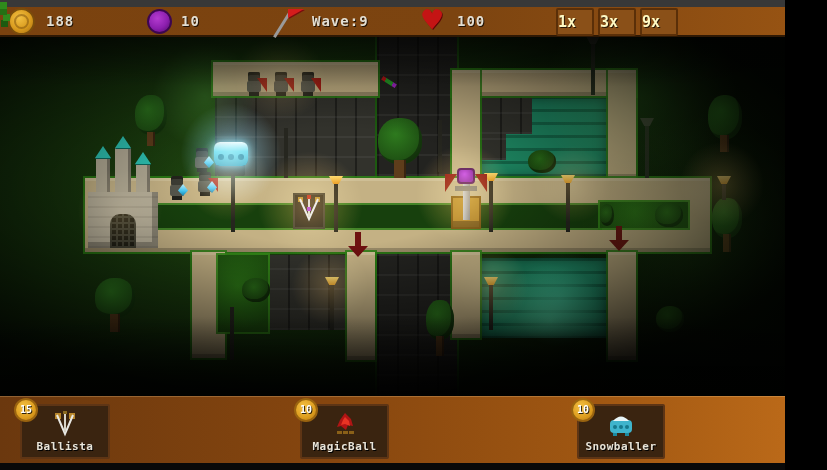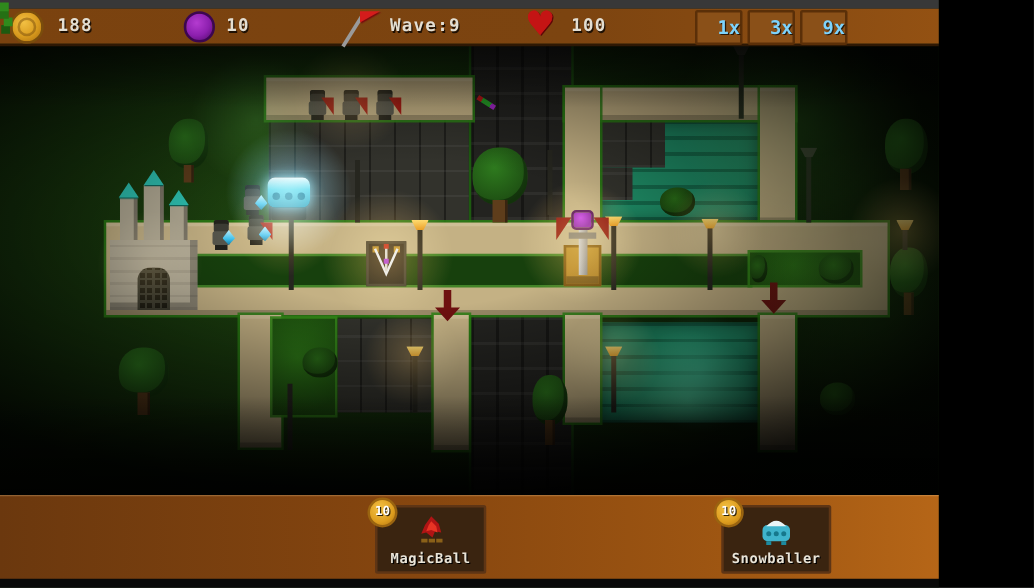--- a/index.html
+++ b/index.html
@@ -1,17 +1,17 @@
 <!DOCTYPE html>
 <html><head>
 <meta charset="utf-8">
 <style>
   html,body{margin:0;padding:0;background:#000;}
   .screen{position:relative;width:751px;height:470px;overflow:hidden;background:#0a1405;
-          font-family:"DejaVu Sans Mono", monospace;}
+          font-family:"DejaVu Sans Mono", monospace;padding-left:34px;}
   
   .chrome{position:absolute;left:0;top:0;width:827px;height:7px;background:#383838;}
   
   .hud{position:absolute;left:0;top:7px;width:827px;height:30px;
        background:linear-gradient(90deg,#7a420f 0%,#7c4410 55%,#8a4c12 78%,#9a5513 100%);
        border-bottom:2px solid #2e1804;box-sizing:border-box;z-index:40;}
   .hud-num{position:absolute;top:6px;font-size:14px;font-weight:bold;color:#e3ded2;
            text-shadow:1px 1px 0 rgba(0,0,0,.75);letter-spacing:1px;white-space:nowrap;}
   .coin{position:absolute;left:8px;top:1px;width:27px;height:27px;border-radius:50%;
         background:radial-gradient(circle at 40% 35%,#f2c043,#d99b1e 55%,#b37712 90%);
@@ -23,21 +23,21 @@
   .flag{position:absolute;left:286px;top:2px;width:24px;height:28px;}
   .flag .pole{position:absolute;left:3px;top:2px;width:3px;height:30px;background:#9a9a9a;
               transform:rotate(32deg);transform-origin:top left;}
   .flag .cloth{position:absolute;left:2px;top:0;width:0;height:0;
                border-top:9px solid #d41c1c;border-right:16px solid transparent;
                filter:drop-shadow(1px 1px 0 #7a0d0d);}
   .heart{position:absolute;left:420px;top:-3px;font-size:27px;color:#c41414;
          text-shadow:0 0 0 #c41414,1px 1px 0 #5e0707;font-family:"DejaVu Sans", sans-serif;}
   .speed-btn{position:absolute;top:1px;width:38px;height:28px;background:#8a5018;
              border:2px solid #5a2f08;box-sizing:border-box;border-radius:2px;
-             color:#7dd3fc;font-size:15px;font-weight:bold;text-align:right;line-height:24px;
+             color:#fef9c3;font-size:15px;font-weight:bold;text-align:left;line-height:24px;
              text-shadow:1px 1px 0 rgba(0,0,0,.7);cursor:pointer;}
   .vine{position:absolute;background:#2f8a1c;box-shadow:0 6px 0 #247014,3px 12px 0 #2f8a1c,1px 18px 0 #1d5a10;}
   
   .map{position:absolute;left:0;top:36px;width:827px;height:360px;overflow:hidden;
        background:radial-gradient(circle at 28% 38%,#1f4510 0%,#14300b 35%,#0b1c06 65%,#060f03 100%);}
   .path{position:absolute;background:#c4b184;
         box-shadow:0 0 0 2px rgba(44,128,20,.85), inset 0 3px 0 rgba(255,250,230,.18), inset 0 -4px 0 rgba(0,0,0,.22);}
   .grass-island{position:absolute;background:radial-gradient(circle at 40% 40%,#2c7516,#1c4d0e 80%);
         box-shadow:0 0 0 2px rgba(52,140,24,.9);}
   .median{position:absolute;background:#17400d;box-shadow:0 0 0 2px rgba(45,125,24,.85);}
@@ -334,20 +334,33 @@
     <div class="hud-num" style="left:457px;">100</div>
     <div class="speed-btn" style="left:556px;">1x</div>
     <div class="speed-btn" style="left:598px;">3x</div>
     <div class="speed-btn" style="left:640px;">9x</div>
     <div class="vine" style="left:0;top:-5px;width:7px;height:7px;"></div>
     <div class="vine" style="left:816px;top:2px;width:7px;height:7px;"></div>
   </div>
 
   <div class="shop">
 
+    <div class="card" style="left:20px;width:90px;">
+      <div class="badge">15</div>
+      <div class="icon">
+        <svg width="30" height="28" viewBox="0 0 30 28">
+            <rect x="5" y="2" width="6" height="6" fill="#b8862a"></rect>
+            <rect x="19" y="2" width="6" height="6" fill="#b8862a"></rect>
+            <path d="M7 4 L15 23 L23 4" fill="none" stroke="#e8e8e4" stroke-width="2"></path>
+            <line x1="15" y1="1" x2="15" y2="21" stroke="#d8d4c8" stroke-width="2"></line>
+            <rect x="13" y="0" width="4" height="3" fill="#8a6a20"></rect>
+          </svg>
+      </div>
+      <div class="card-label">Ballista</div>
+    </div>
 
 
     <div class="card" style="left:300px;width:89px;">
       <div class="badge">10</div>
       <div class="icon">
         <svg width="30" height="28" viewBox="0 0 30 28">
             <polygon points="15,2 21,8 23,15 18,14 16,19 11,15 7,16 10,9" fill="#b01414"></polygon>
             <polygon points="15,6 19,10 20,15 15,13 11,14 13,9" fill="#e83424"></polygon>
             <rect x="7" y="20" width="5" height="3" fill="#8a6018"></rect>
             <rect x="13" y="20" width="5" height="3" fill="#8a6018"></rect>

